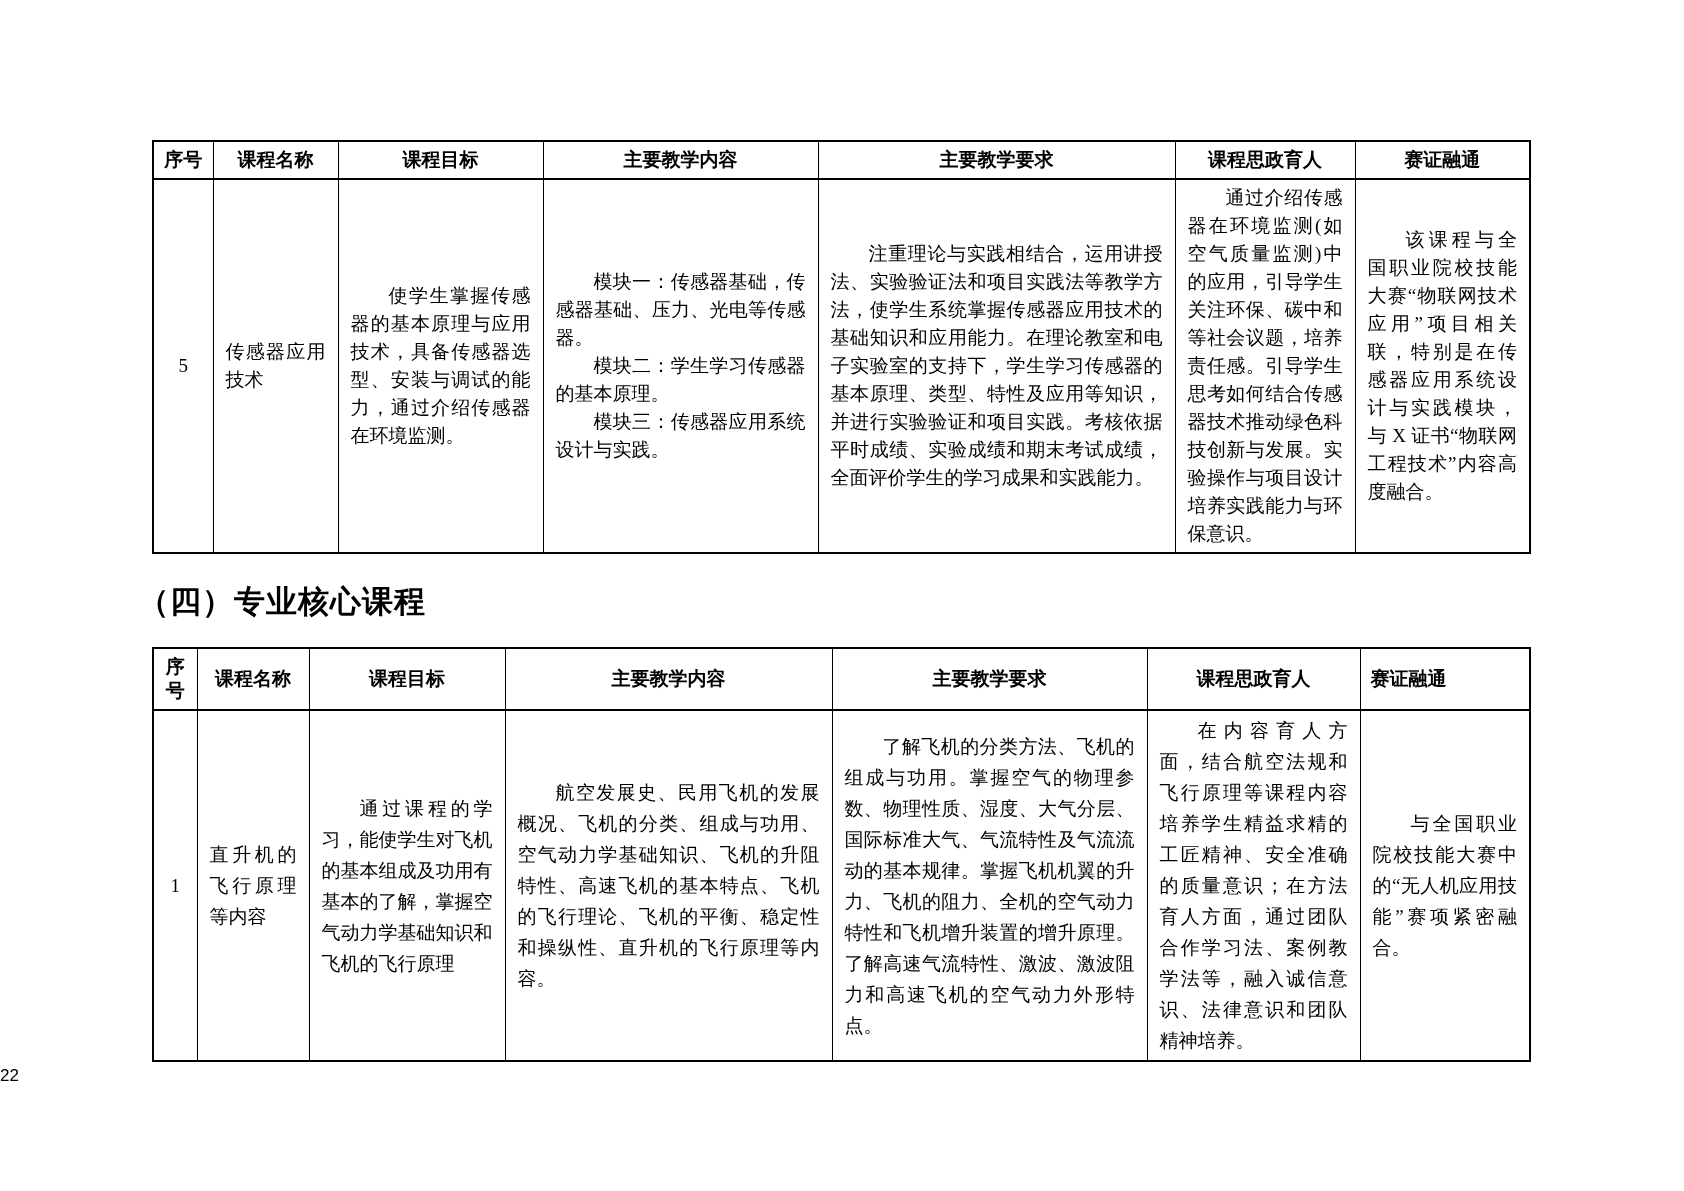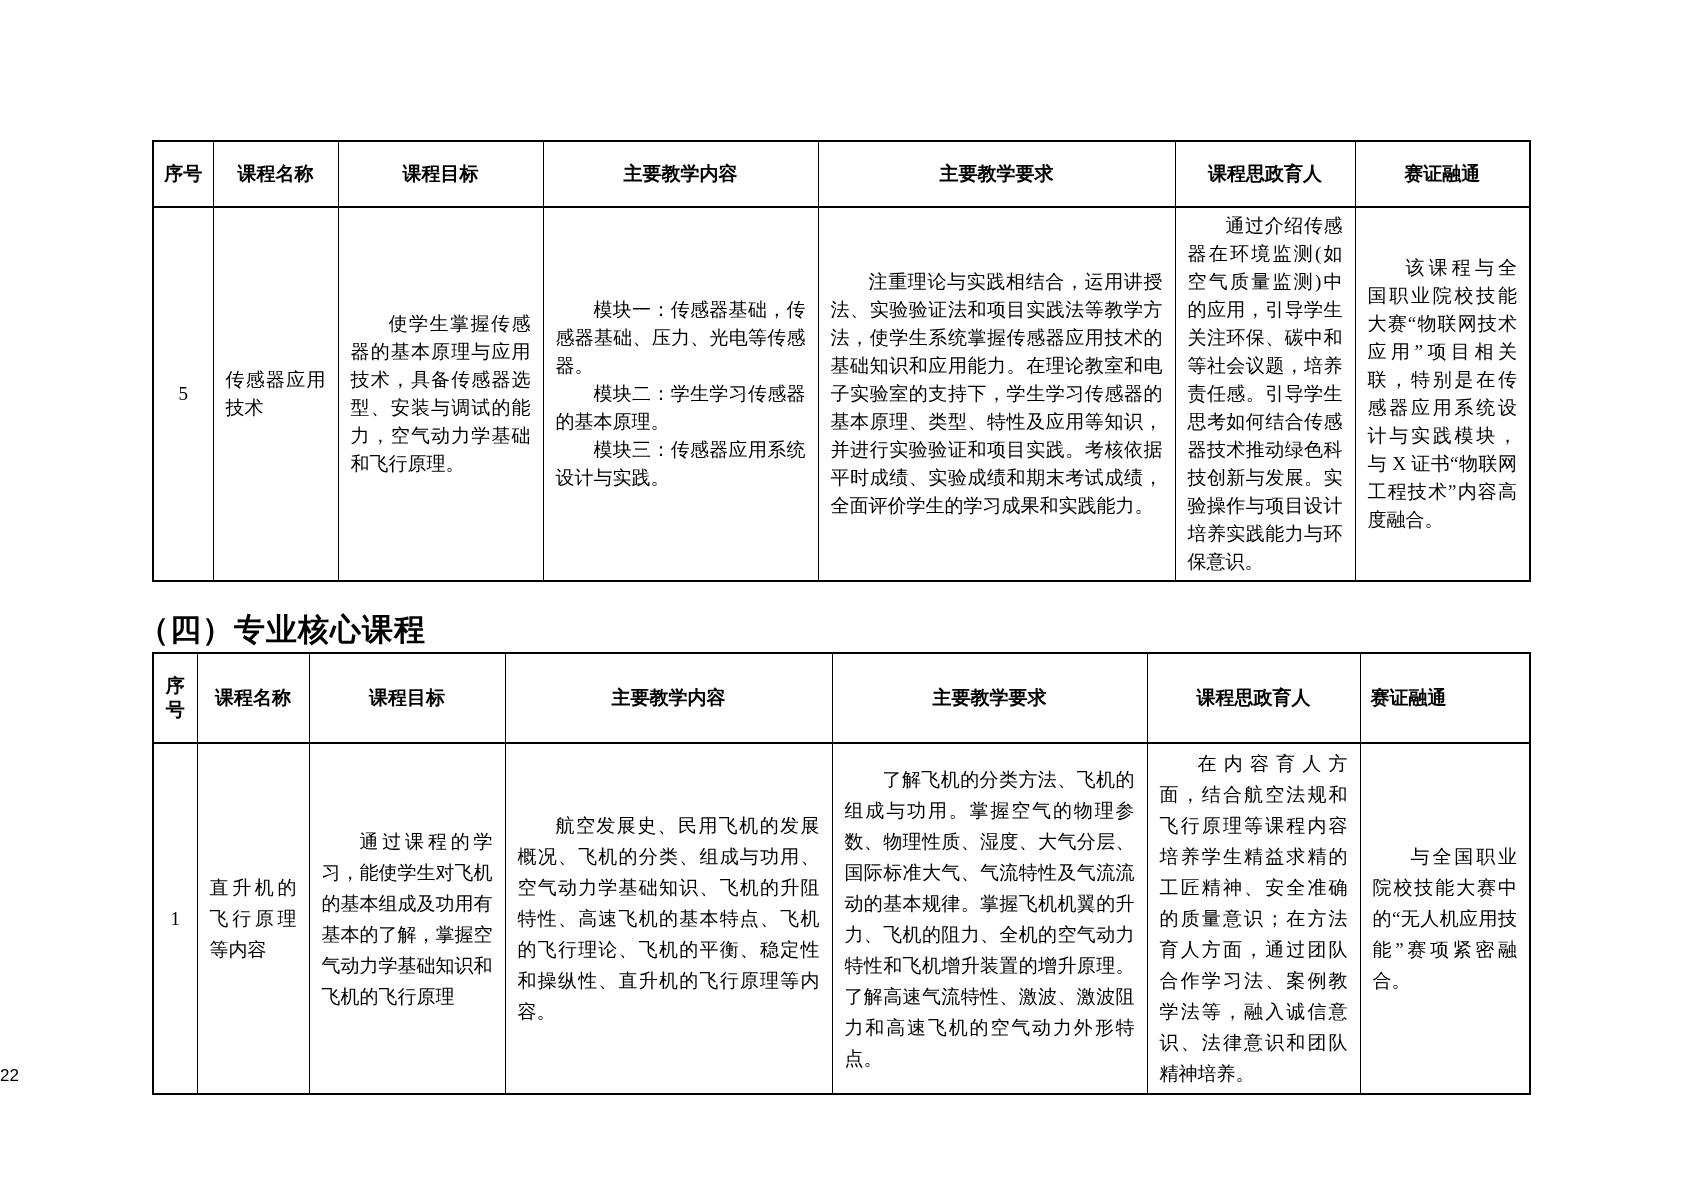--- a/index.html
+++ b/index.html
@@ -28,42 +28,42 @@
   }
   th, td {
     border: 1px solid #000000;
     font-size: 19px;
     vertical-align: middle;
     overflow: hidden;
   }
   th {
     font-weight: bold;
     text-align: center;
-    padding: 20px 4px;
+    padding: 6px 4px;
     line-height: 24px;
   }
   thead th { border-bottom: 2px solid #000000; }
   td { padding: 4px 12px; }
   td p {
     text-align: justify;
     line-height: 30px;
   }
   p.indent { text-indent: 2em; }
   .cell-no { text-align: center; font-size: 19px; }
   .t1 thead th { height: 32px; }
   .t1 td { height: 336px; line-height: 28px; }
   .t1 td p { line-height: 28px; }
   .t2 thead th { height: 55px; }
   .t2 td { height: 280px; }
   .t2 td p { line-height: 31px; }
   .th-left { text-align: left; padding-left: 10px; }
   .section-heading {
     font-size: 31px;
     font-weight: bold;
-    margin: 27px 0 1px -14px;
+    margin: 27px 0 24px -14px;
     letter-spacing: 1px;
     font-family: "Liberation Serif", "DejaVu Serif", serif;
   }
   .page-number {
     position: absolute;
     left: 0; top: 1066px;
     width: 1684px;
     text-align: left;
     font-size: 17px;
     font-family: "Liberation Sans", sans-serif;
@@ -96,21 +96,21 @@
           <th>赛证融通</th>
         </tr>
       </thead>
       <tbody>
         <tr>
           <td class="cell-no">5</td>
           <td>
             <p>传感器应用技术</p>
           </td>
           <td>
-            <p class="indent">使学生掌握传感器的基本原理与应用技术，具备传感器选型、安装与调试的能力，空气动力学基础和飞行原理。</p>
+            <p class="indent">使学生掌握传感器的基本原理与应用技术，具备传感器选型、安装与调试的能力，通过介绍传感器在环境监测。</p>
           </td>
           <td>
             <p class="indent">模块一：传感器基础，传感器基础、压力、光电等传感器。</p>
             <p class="indent">模块二：学生学习传感器的基本原理。</p>
             <p class="indent">模块三：传感器应用系统设计与实践。</p>
           </td>
           <td>
             <p class="indent">注重理论与实践相结合，运用讲授法、实验验证法和项目实践法等教学方法，使学生系统掌握传感器应用技术的基础知识和应用能力。在理论教室和电子实验室的支持下，学生学习传感器的基本原理、类型、特性及应用等知识，并进行实验验证和项目实践。考核依据平时成绩、实验成绩和期末考试成绩，全面评价学生的学习成果和实践能力。</p>
           </td>
           <td>

